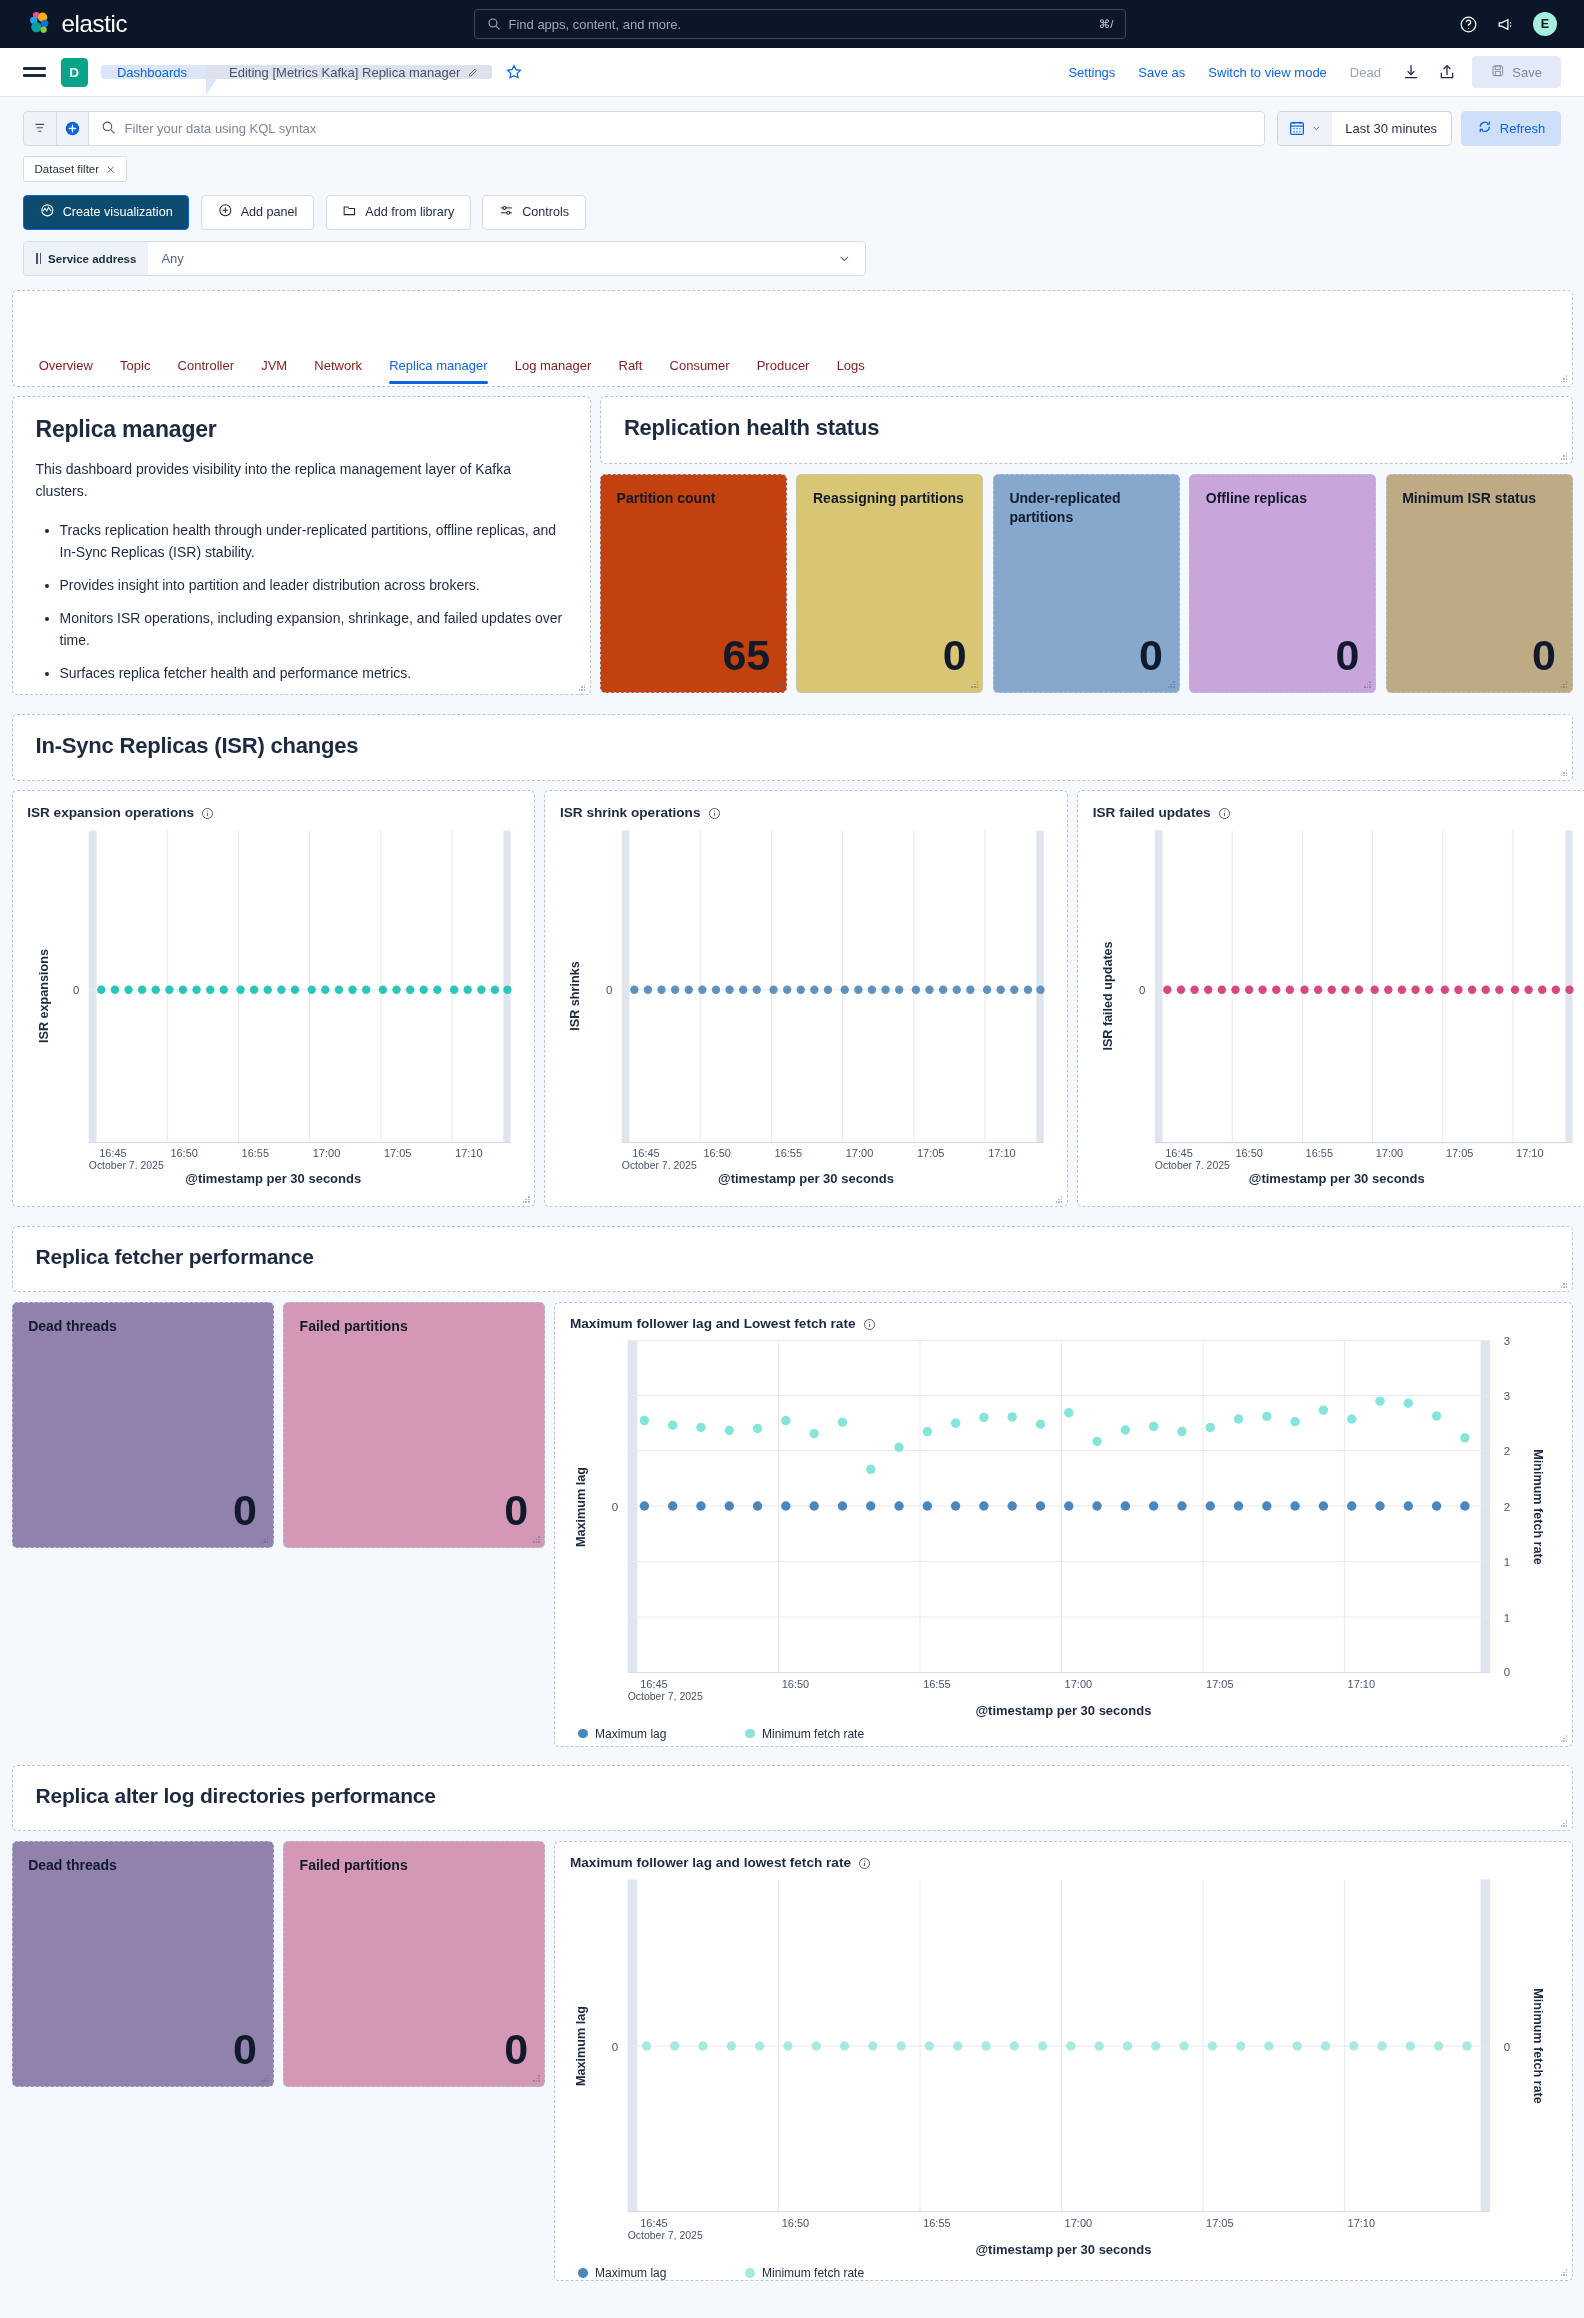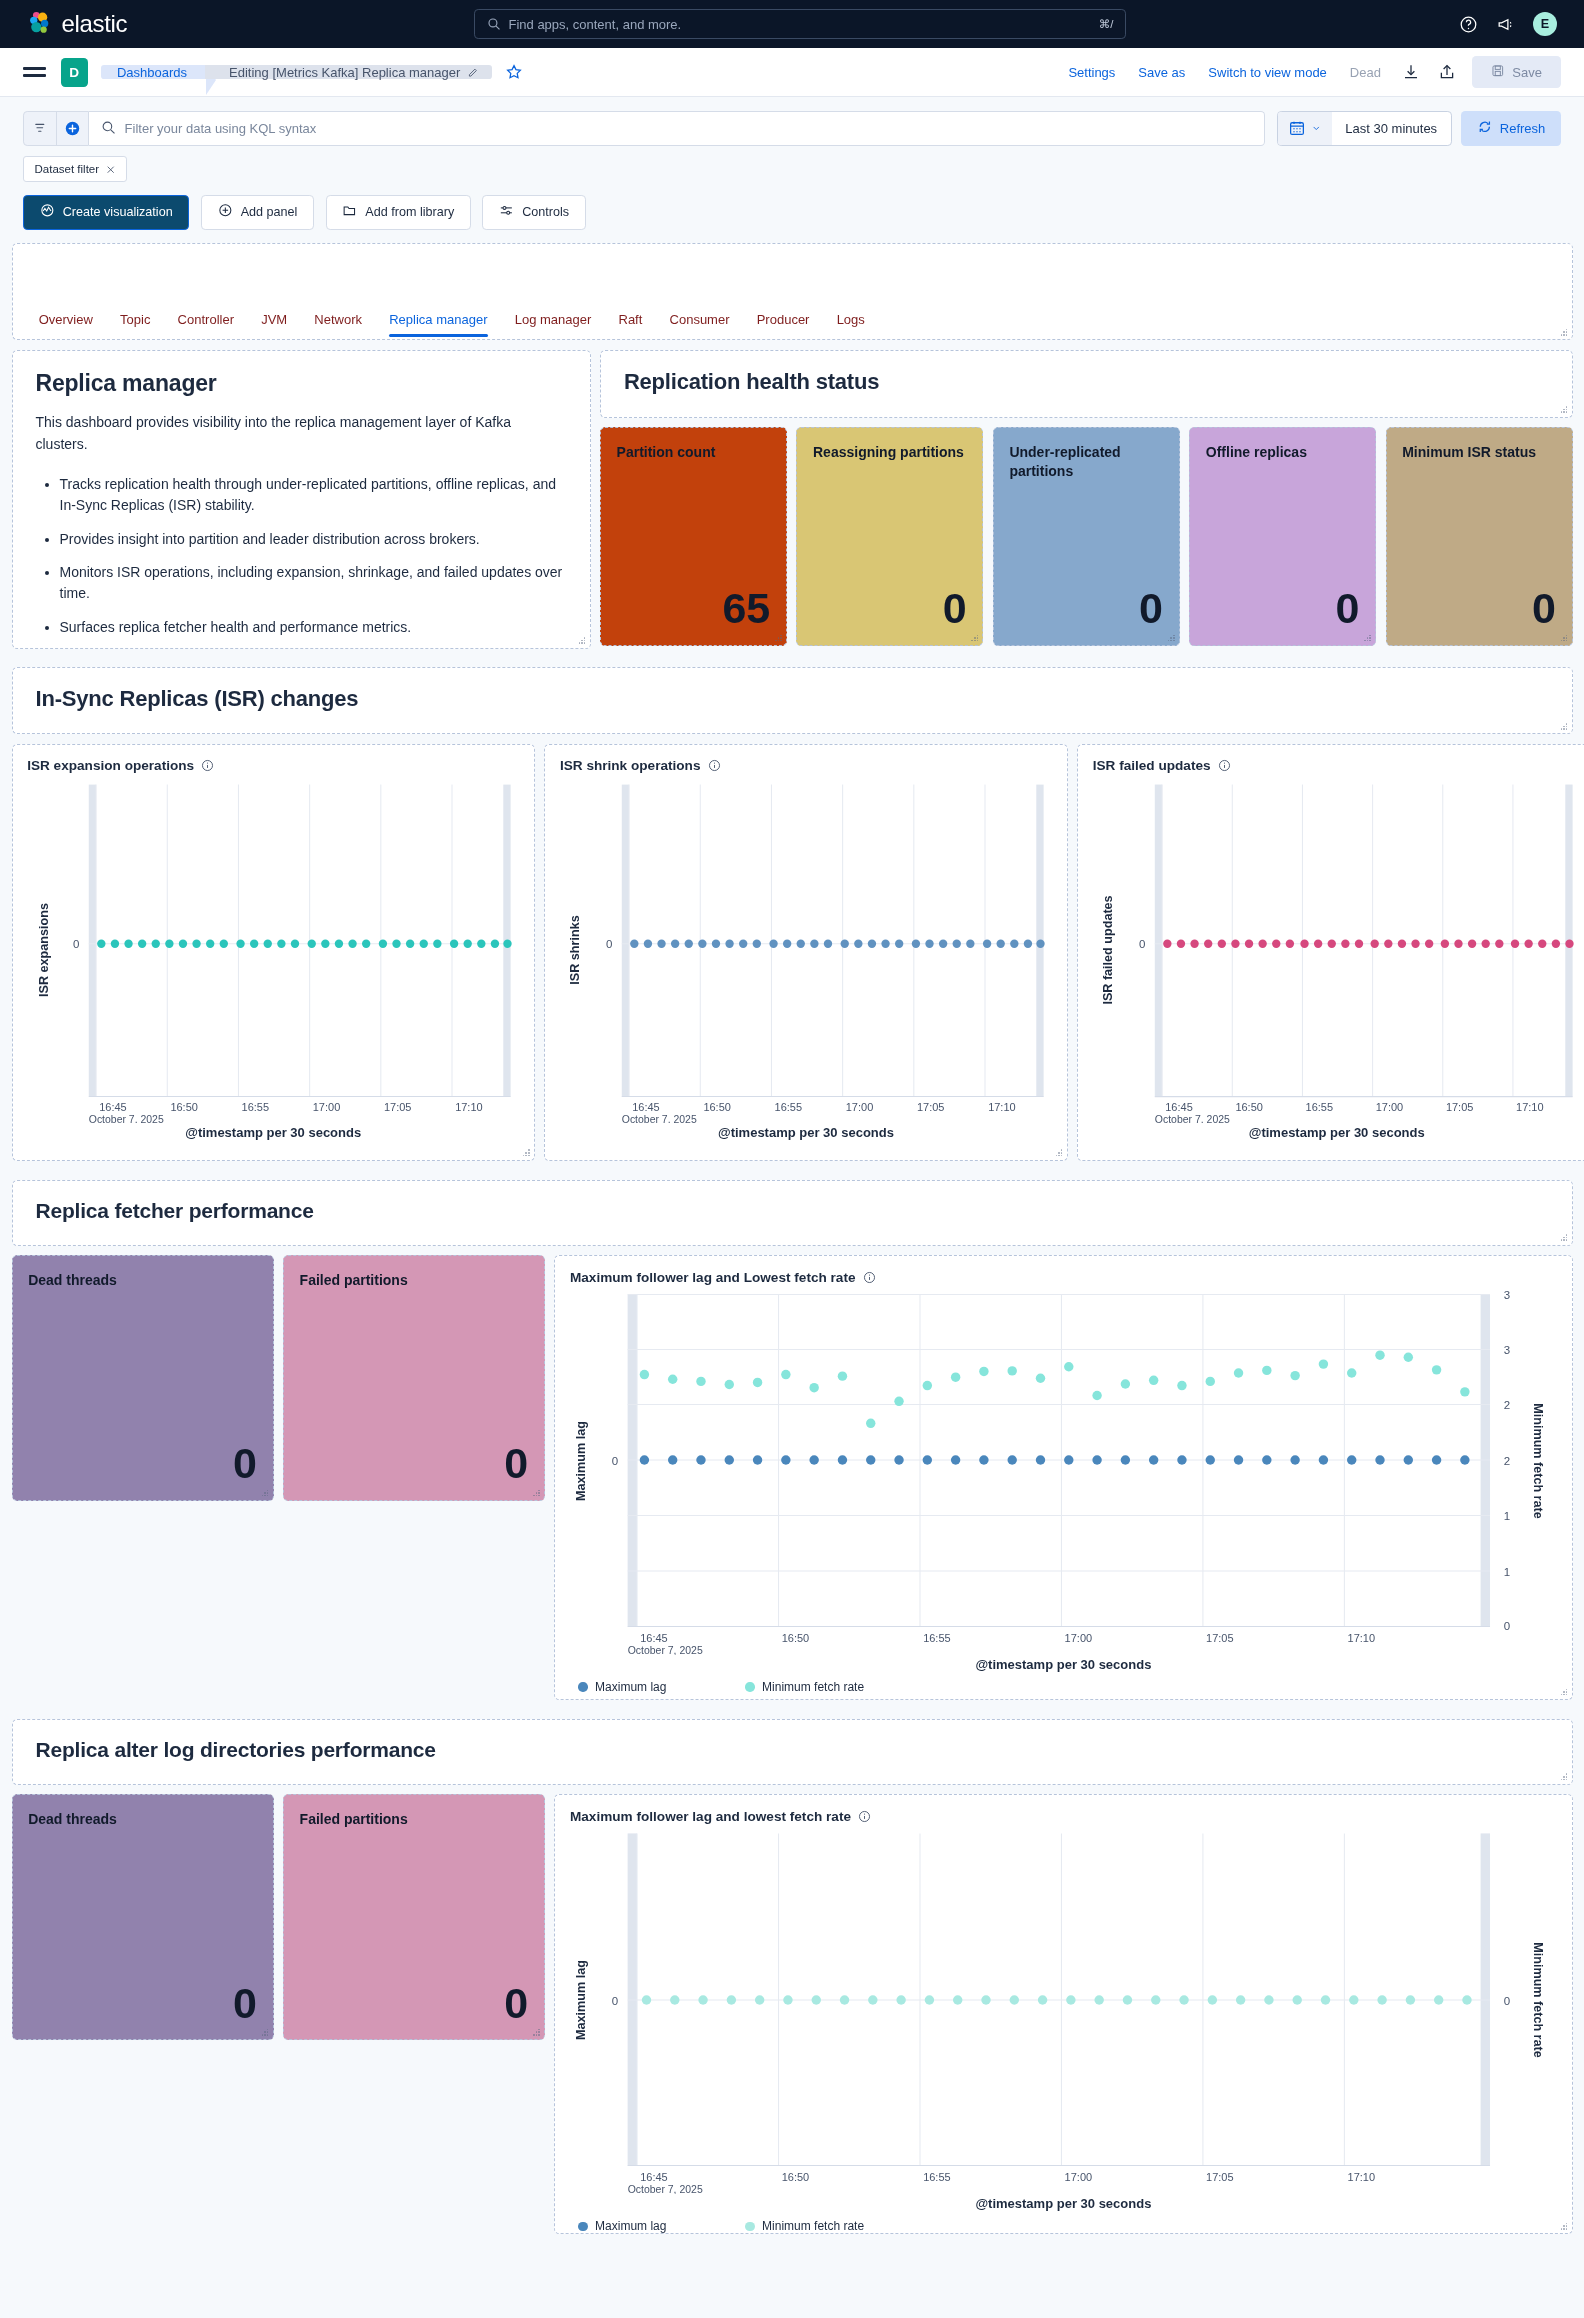--- a/index.html
+++ b/index.html
@@ -183,21 +183,21 @@
   .metric-tile {
     border: 1px dashed #B6C4DB; border-radius: 5.2px;
     padding: 14.7px 15.7px; position: relative;
     display: flex; flex-direction: column; justify-content: space-between;
   }
   .metric-label { font-size: 14px; font-weight: 700; color: #111A2B; line-height: 1.35; }
   .metric-value { font-size: 43px; font-weight: 700; color: #111A2B; text-align: right; line-height: 1; }
 
   
   .chart-panel { padding: 13.6px 14.7px 8.4px 14.7px; }
-  .chart-head { display: flex; align-items: center; gap: 7.3px; margin-bottom: 3.1px; }
+  .chart-head { display: flex; align-items: flex-end; gap: 7.3px; margin-bottom: 3.1px; }
   .chart-title { font-size: 13.6px; font-weight: 700; color: #1D2A3F; }
   .info-ic { width: 13px; height: 13px; cursor: pointer; }
   .chart-body { position: relative; }
   .ylabel-left {
     position: absolute; left: 0; top: 50%;
     transform: translateY(-50%) rotate(-90deg); transform-origin: center;
     font-size: 12.6px; font-weight: 700; white-space: nowrap;
   }
   .ylabel-right {
     position: absolute; right: 0; top: 50%;
@@ -416,20 +416,34 @@
           <line x1="3" y1="8" x2="21" y2="8"></line>
             <line x1="3" y1="16" x2="21" y2="16"></line>
           <circle cx="9" cy="8" r="2.4" fill="#fff"></circle>
             <circle cx="15" cy="16" r="2.4" fill="#fff"></circle>
         </svg>
       </span>
       <span>Controls</span>
     </span>
   </div>
 
+  <div class="controlsrow">
+    <div class="control-group">
+      <span class="ctl-label">
+        <span class="ctl-bars"></span>
+        <span>Service address</span>
+      </span>
+      <span class="ctl-value">Any</span>
+      <span class="ctl-chev">
+        <svg width="14.7" height="14.7" viewBox="0 0 24 24" fill="none" stroke="#5A6780" stroke-width="1.8">
+            <path d="M6 9.5l6 6 6-6"></path>
+          </svg>
+      </span>
+    </div>
+  </div>
 
   <div class="dashgrid">
 
     <div class="panel tabs-panel">
       <div class="tabs">
         <span class="tab">Overview</span>
         <span class="tab">Topic</span>
         <span class="tab">Controller</span>
         <span class="tab">JVM</span>
         <span class="tab">Network</span>

